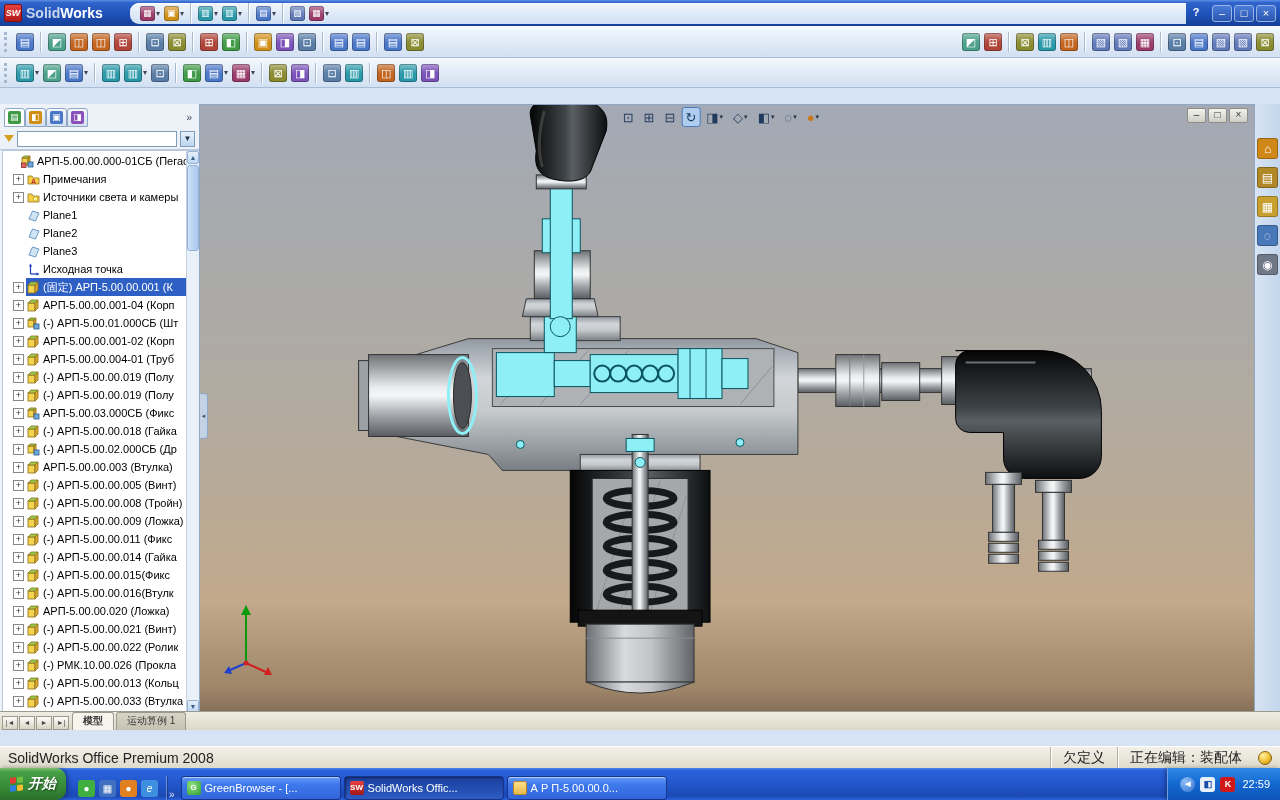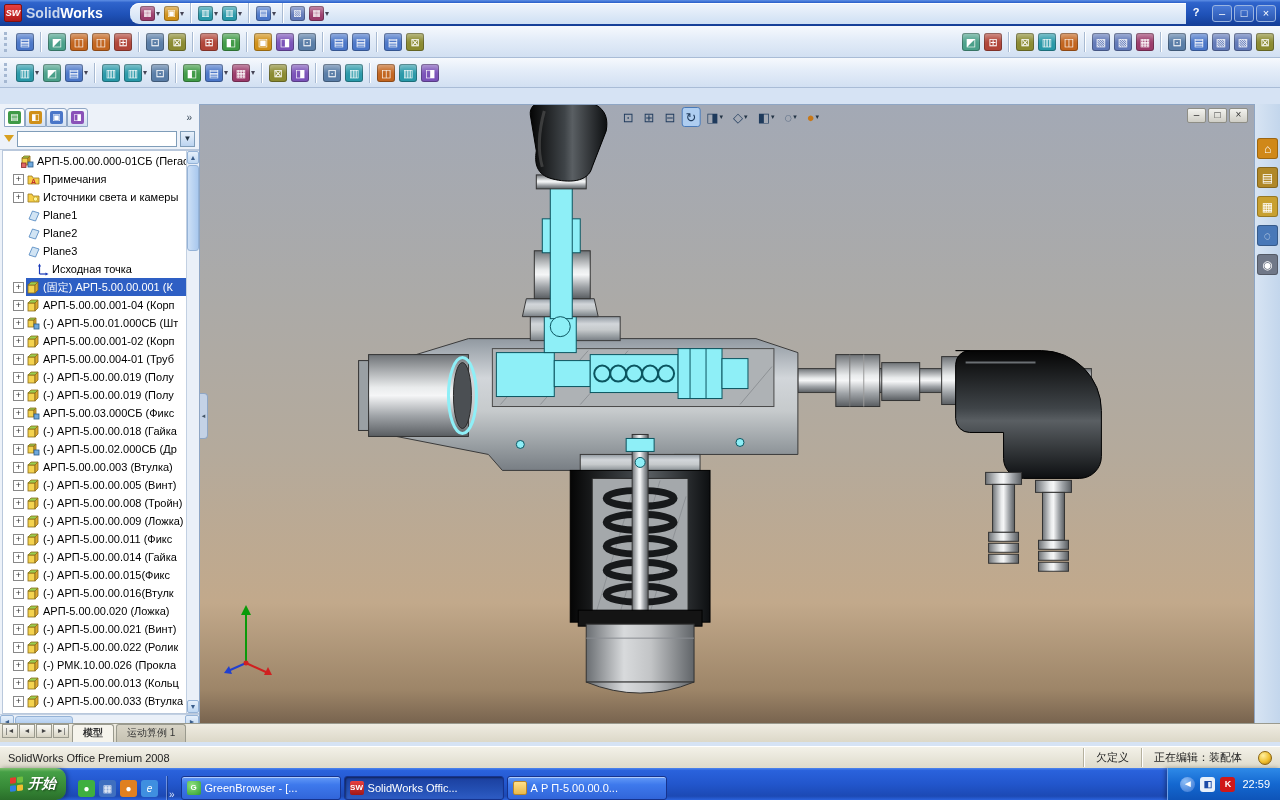--- a/index.html
+++ b/index.html
@@ -96,30 +96,30 @@
 .splitter{position:absolute;left:0;top:288px;width:8px;height:46px;background:#C4D2E6;border:1px solid #8FA6C4;border-left:none;
  border-radius:0 4px 4px 0;font-size:6px;color:#456;display:flex;align-items:center;justify-content:center;z-index:5}
 
 
 .task-pane{width:26px;background:linear-gradient(90deg,#D7E4F3,#C3D6EC);border-left:1px solid #8FA6C4;
  display:flex;flex-direction:column;align-items:center;padding-top:34px;gap:8px;flex:none}
 .tp-btn{width:21px;height:21px;border-radius:3px;display:flex;align-items:center;justify-content:center;font-size:12px;color:#fff;
  box-shadow:inset 0 0 0 1px rgba(0,0,0,.25)}
 
 
-.doc-tabs{position:absolute;bottom:4px;left:0;right:0;height:19px;display:flex;align-items:flex-start;padding-left:2px;
+.doc-tabs{position:absolute;bottom:16px;left:0;right:0;height:19px;display:flex;align-items:flex-end;padding-left:2px;
  background:linear-gradient(180deg,#EFECE2,#DCD8C8);border-top:1px solid #9A9A8E}
 .dt-nav{width:16px;height:14px;background:linear-gradient(180deg,#FBFBF8,#D8D4C4);border:1px solid #9A9A8E;
  font-size:7px;text-align:center;line-height:12px;color:#444;margin-right:1px}
 .dt-tab{font-size:10px;padding:1px 10px 2px;border:1px solid #9A9A8E;border-bottom:none;border-radius:3px 3px 0 0;
  background:linear-gradient(180deg,#D8D4C6,#C6C2B2);margin-left:2px;color:#333}
 .dt-tab.act{background:#F6F4EC;font-weight:bold}
 
 
-.statusbar{position:absolute;top:746px;left:0;right:0;height:22px;display:flex;align-items:center;font-size:11px;color:#222;
+.statusbar{position:absolute;top:746px;left:0;right:0;height:22px;display:flex;align-items:center;font-size:14px;color:#222;
  padding:0 4px;background:linear-gradient(180deg,#F3F1E8,#DEDBCC);border-top:1px solid #fff}
 .sb-left{flex:1;padding-left:4px}
 .sb-seg{padding:2px 12px;border-left:1px solid #B5B19E;box-shadow:inset 1px 0 0 #fff}
 .sb-ball{width:14px;height:14px;border-radius:50%;margin:0 4px;border:1px solid #8A6410;
  background:radial-gradient(circle at 35% 30%,#FFF0A0,#F0C030 55%,#B07A10)}
 
 
 .taskbar{position:absolute;top:768px;left:0;right:0;height:32px;display:flex;align-items:flex-end;
  background:linear-gradient(180deg,#4E86EE 0%,#2A62DC 8%,#2256CC 50%,#1C49B4 88%,#2A62DC 100%)}
 .start{height:32px;width:66px;flex:none;display:flex;align-items:center;justify-content:center;gap:4px;color:#fff;
@@ -466,21 +466,21 @@
                 <span class="texp"></span>
                 <span class="thl">
                   <span class="ticon">
                     <svg width="13" height="13">
                       <polygon points="2,10 5.5,2 12,4 8.5,12" fill="#C9DFF2" fill-opacity="0.85" stroke="#5B8EC4" stroke-width="0.9"></polygon>
                     </svg>
                   </span>
                   <span class="tlbl">Plane3</span>
                 </span>
               </div>
-              <div class="trow" style="padding-left: 17px;">
+              <div class="trow" style="padding-left: 8px;">
                 <span class="texp"></span>
                 <span class="thl">
                   <span class="ticon">
                     <svg width="13" height="13">
                       <line x1="3.5" y1="11" x2="3.5" y2="2.5" stroke="#1A3AB8" stroke-width="1.2"></line>
                       <polygon points="3.5,0.5 2,3.5 5,3.5" fill="#1A3AB8"></polygon>
                       <line x1="3.5" y1="11" x2="10.5" y2="11" stroke="#1A3AB8" stroke-width="1.2"></line>
                       <polygon points="12.5,11 9.5,9.5 9.5,12.5" fill="#1A3AB8"></polygon>
                     </svg>
                   </span>

